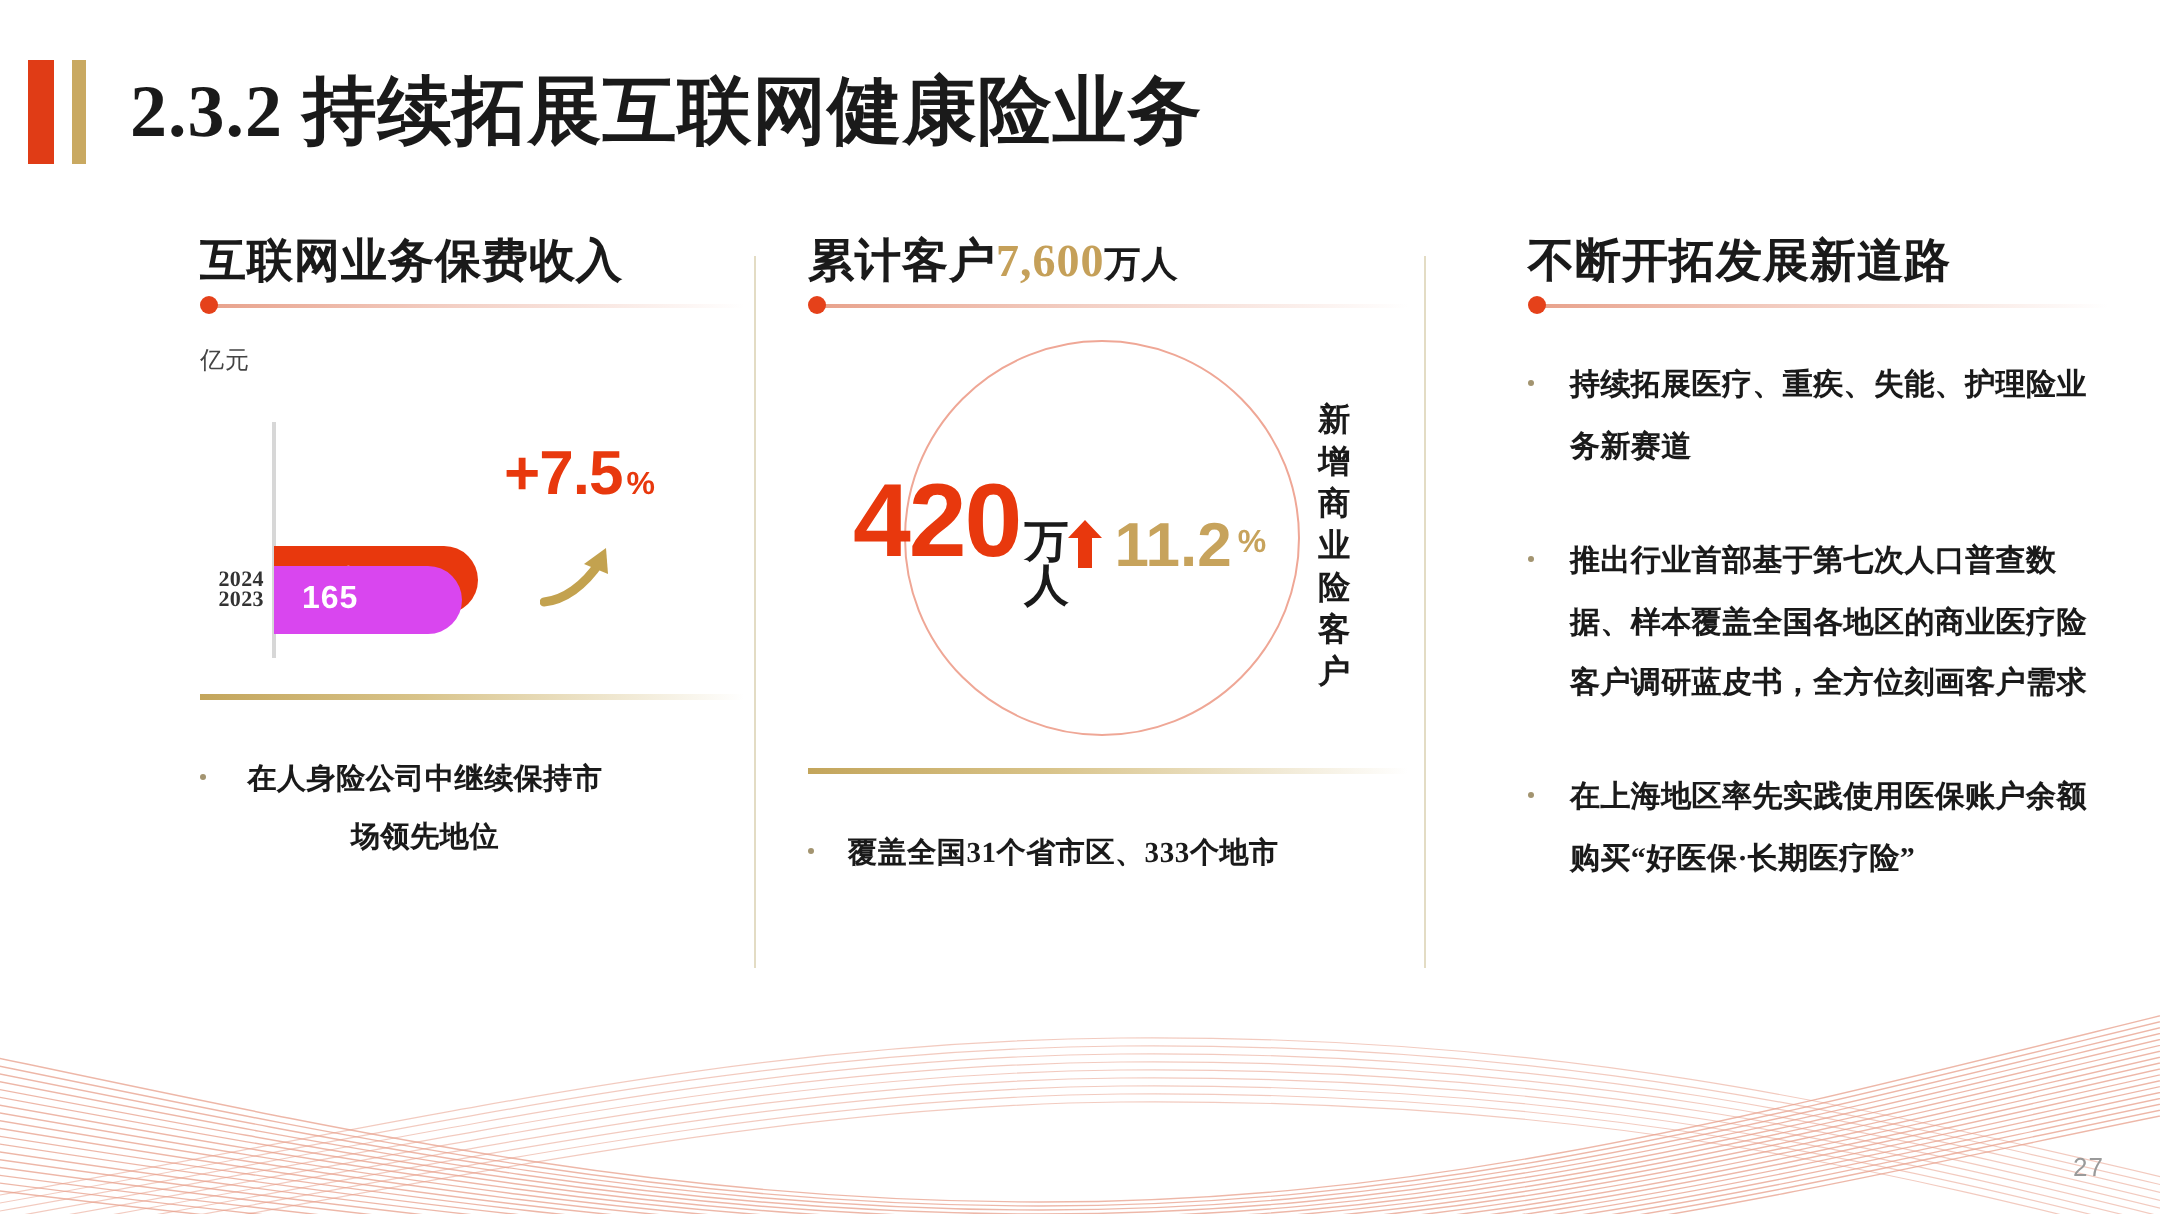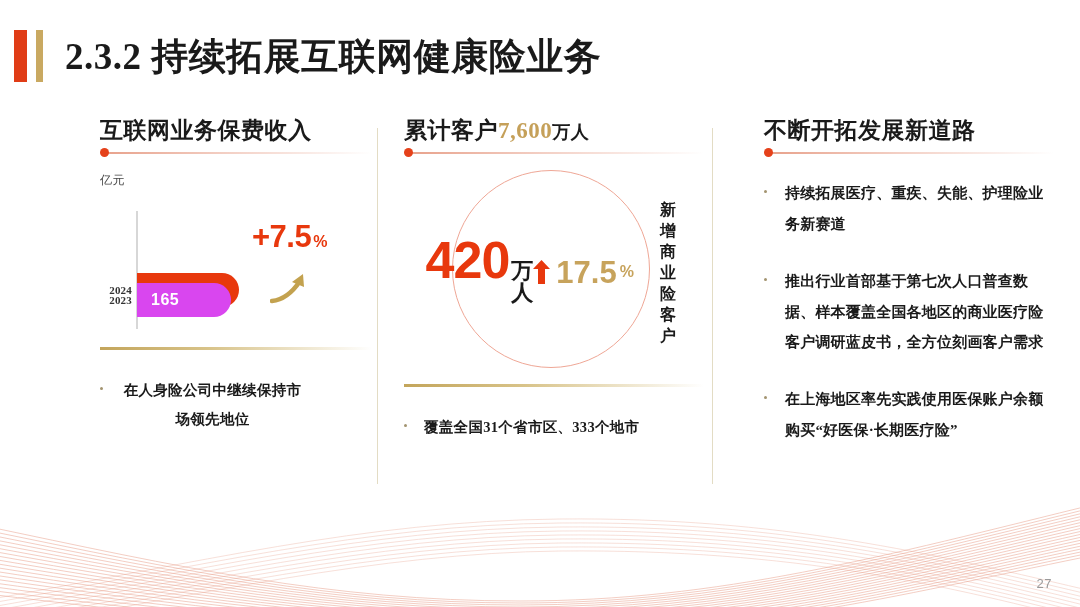--- a/index.html
+++ b/index.html
@@ -425,21 +425,21 @@
         <div class="big-num-row">
           <span class="big-num">420</span>
           <span class="big-num-unit">万人</span>
         </div>
         <div class="pct-row">
           <span class="up-arrow">
             <svg width="17" height="24" viewBox="0 0 17 24">
               <path d="M8.5 0 L17 9 L12 9 L12 24 L5 24 L5 9 L0 9 Z" fill="#E8380D"></path>
             </svg>
           </span>
-          <span class="pct-num">17.5</span>
+          <span class="pct-num">11.2</span>
           <span class="pct-sign">%</span>
         </div>
         <div class="pct-caption">新增商业险客户</div>
       </div>
     </div>
 
     <div class="gold-rule" style="margin-top:4px"></div>
 
     <div class="foot">
       <div class="foot-dot"></div>

